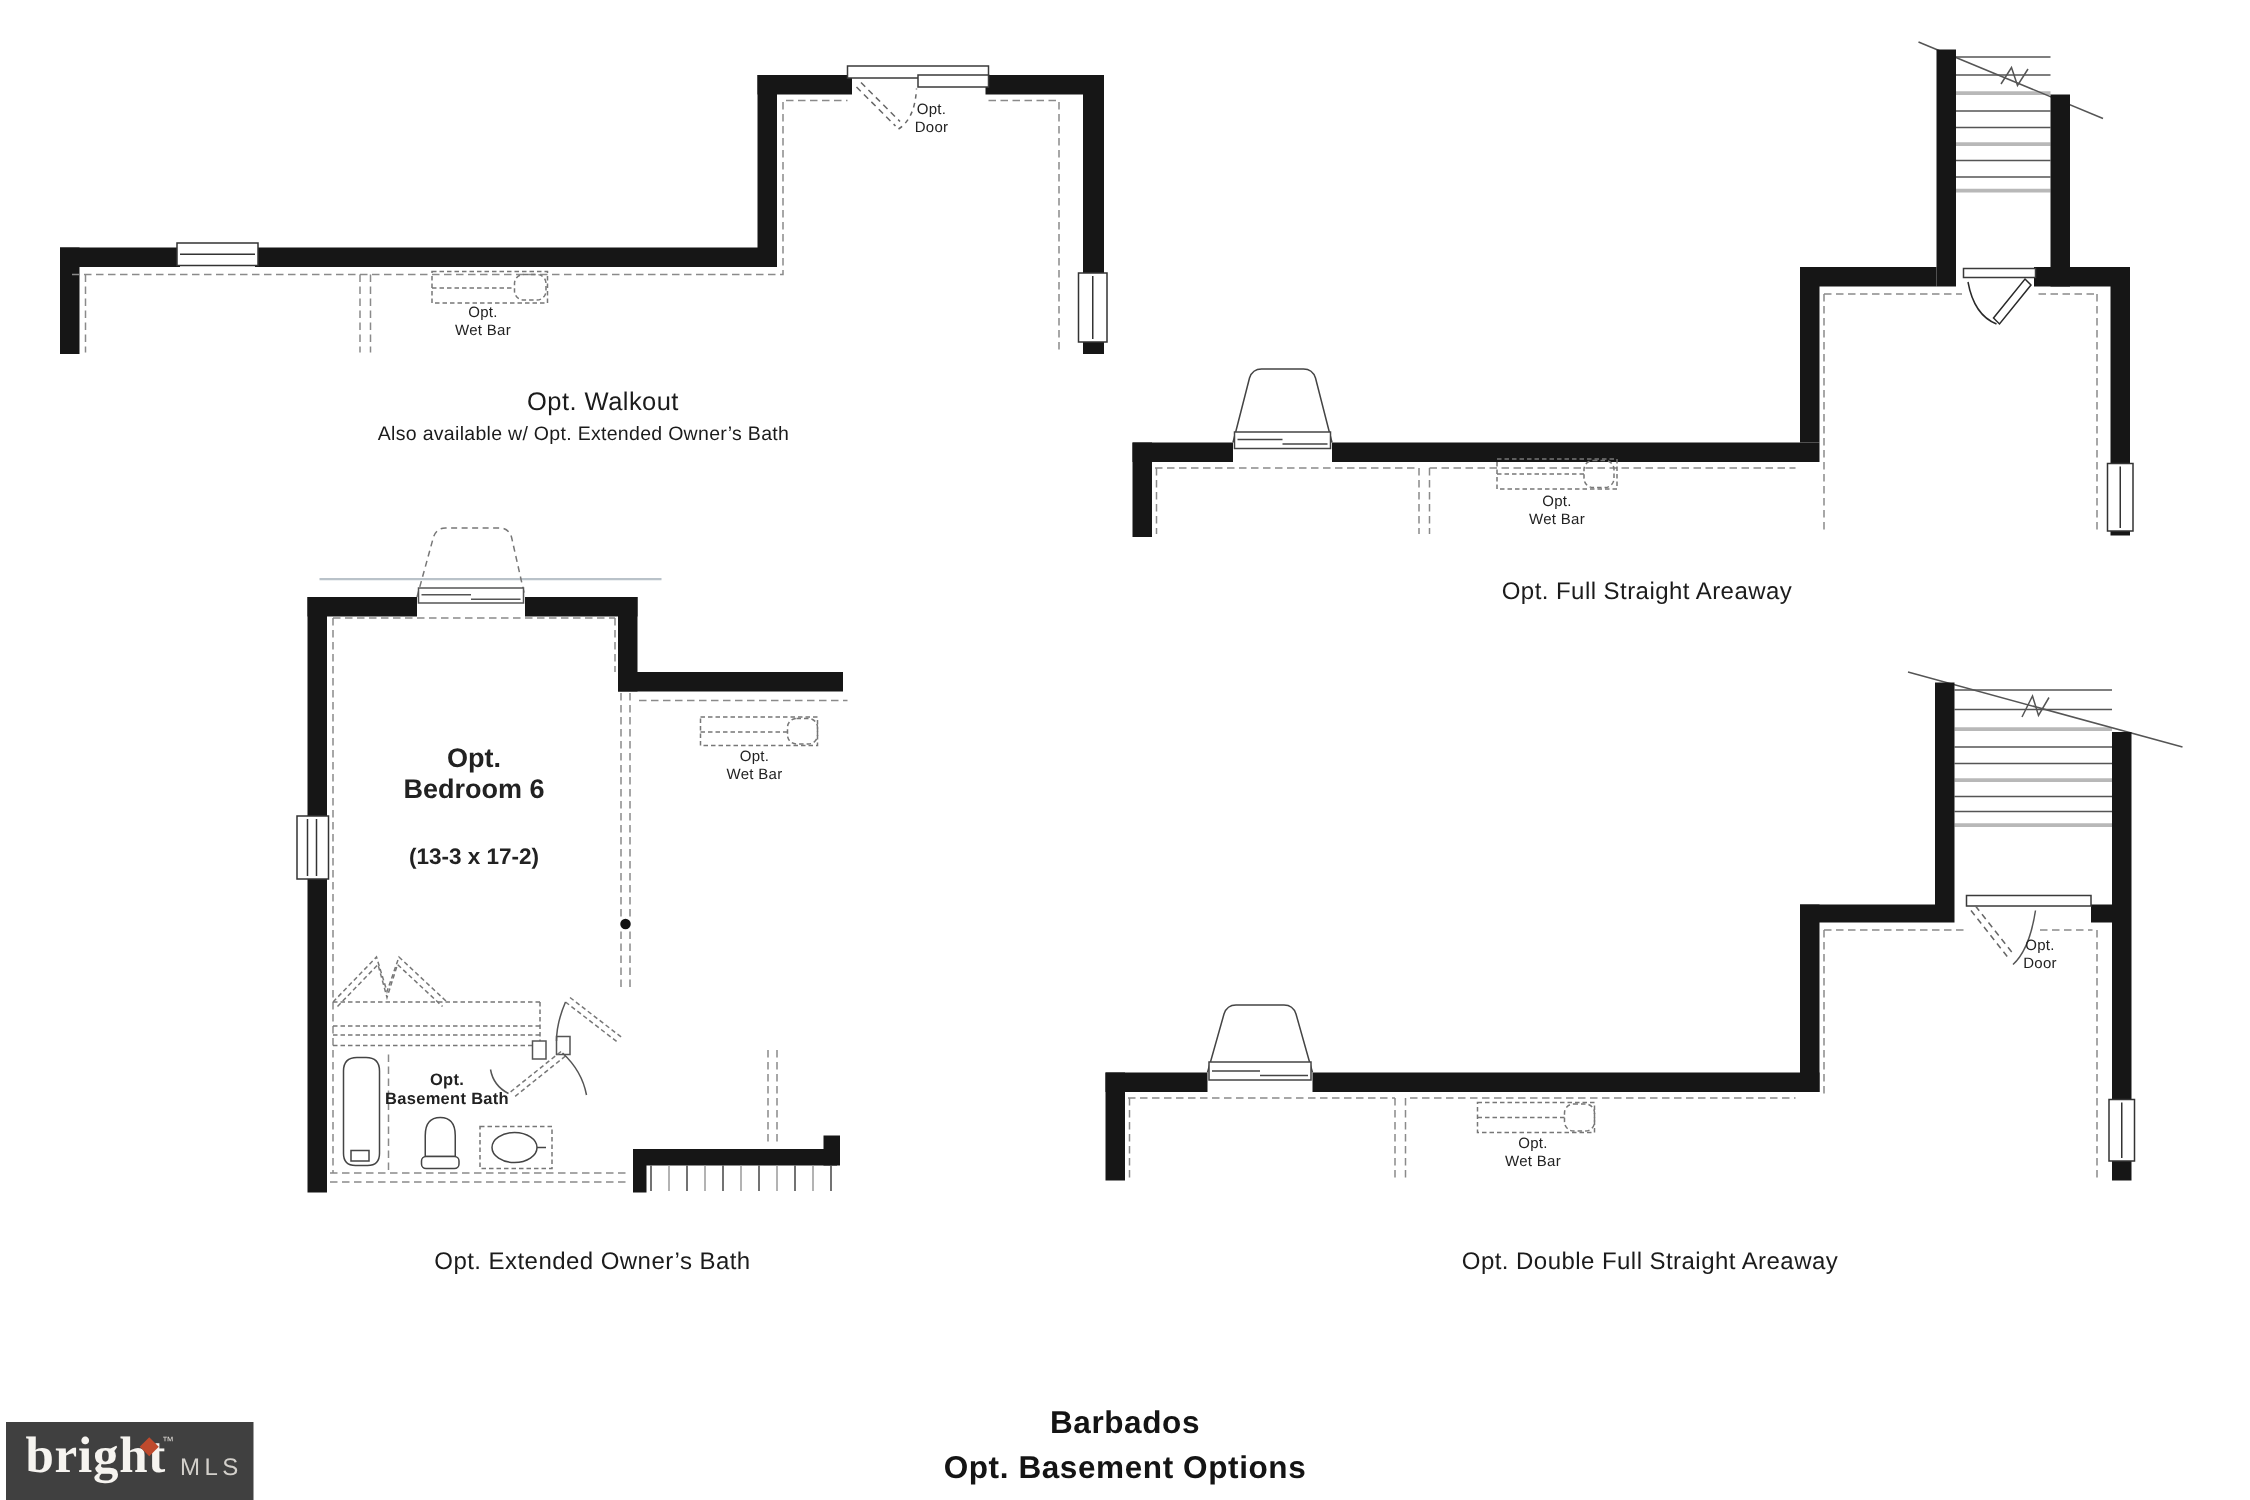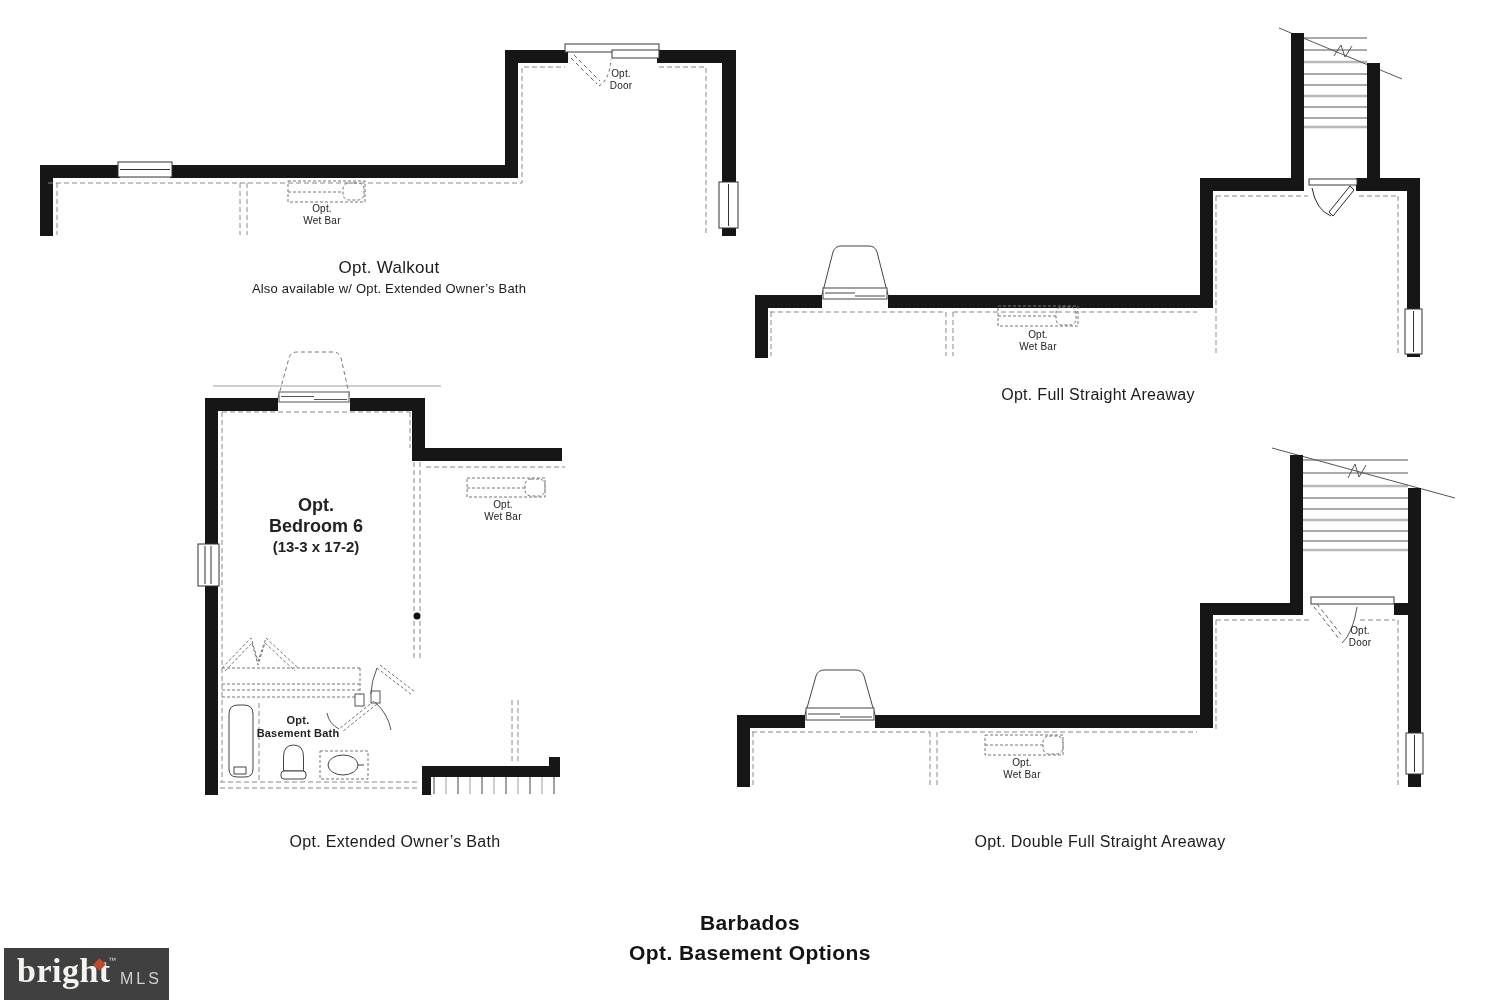--- a/index.html
+++ b/index.html
@@ -9,23 +9,23 @@
   .lbl{position:absolute;color:#222;text-align:center;line-height:1.2;}
   .lbl .ln{white-space:nowrap;}
   .tiny{font-size:10px;letter-spacing:.2px;}
   .small{font-size:11px;font-weight:bold;letter-spacing:.2px;}
   .cap-lg{font-size:17px;color:#1b1b1b;letter-spacing:.3px;}
   .cap-sub{font-size:13px;color:#1b1b1b;letter-spacing:.2px;text-align:center;}
   .cap{font-size:16px;color:#1b1b1b;letter-spacing:.3px;}
   .room{color:#222;}
   .room .r1{font-size:18px;font-weight:bold;line-height:21px;}
   .room .r2{font-size:18px;font-weight:bold;line-height:21px;}
-  .room .r3{font-size:15px;font-weight:bold;line-height:20px;}
+  .room .r3{font-size:15px;font-weight:bold;line-height:20px;margin-top:25px;}
   .title{position:absolute;left:0;width:1500px;text-align:center;font-weight:bold;
-         font-size:21px;color:#141414;letter-spacing:.4px;}
+         font-size:21px;color:#141414;letter-spacing:.4px;margin-top:26px;}
   .logo{position:absolute;left:4px;top:948px;width:165px;height:56px;background:#404040;}
   .logo .brand{position:absolute;left:13px;top:4px;font-family:"Liberation Serif",serif;
                font-weight:bold;font-size:34px;color:#f6f4f0;letter-spacing:.5px;}
   .logo .tm{position:absolute;left:104px;top:8px;font-size:8px;color:#d9d6d1;}
   .logo .mls{position:absolute;left:116px;top:22px;font-size:16px;color:#d3d0cb;
              letter-spacing:3px;font-family:"Liberation Sans",sans-serif;}
   .logo .diamond{position:absolute;left:91px;top:12px;width:9px;height:9px;background:#bf4a2d;
                  transform:rotate(45deg);}
 </style>
 </head>
@@ -342,21 +342,21 @@
 </svg>
 
 <div class="lbl tiny" style="left:598px;top:68px;width:46px;">
   <div class="ln">Opt.</div>
   <div class="ln">Door</div>
 </div>
 <div class="lbl tiny" style="left:282px;top:203px;width:80px;">
   <div class="ln">Opt.</div>
   <div class="ln">Wet Bar</div>
 </div>
-<div class="lbl cap-lg" style="left:239px;top:258px;width:300px;">Opt. Walkout</div>
+<div class="lbl cap-lg" style="left:252px;top:258px;width:300px;">Opt. Walkout</div>
 <div class="lbl cap-sub" style="left:164px;top:281px;width:450px;">Also available w/ Opt. Extended Owner’s Bath</div>
 
 <div class="lbl tiny" style="left:998px;top:329px;width:80px;">
   <div class="ln">Opt.</div>
   <div class="ln">Wet Bar</div>
 </div>
 <div class="lbl cap" style="left:948px;top:385px;width:300px;">Opt. Full Straight Areaway</div>
 
 <div class="lbl room" style="left:216px;top:495px;width:200px;">
   <div class="ln r1">Opt.</div>

